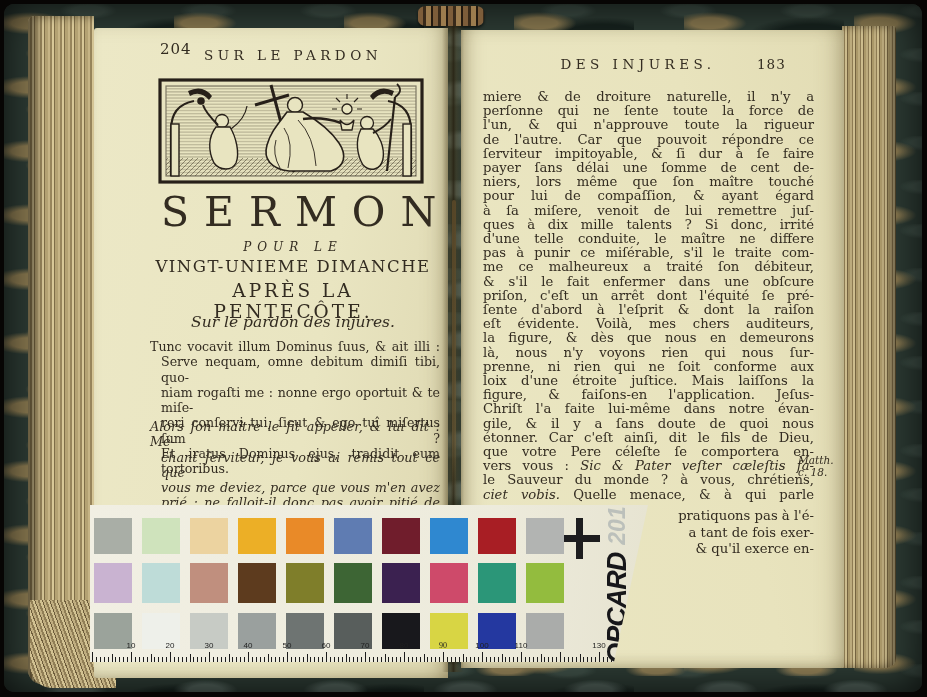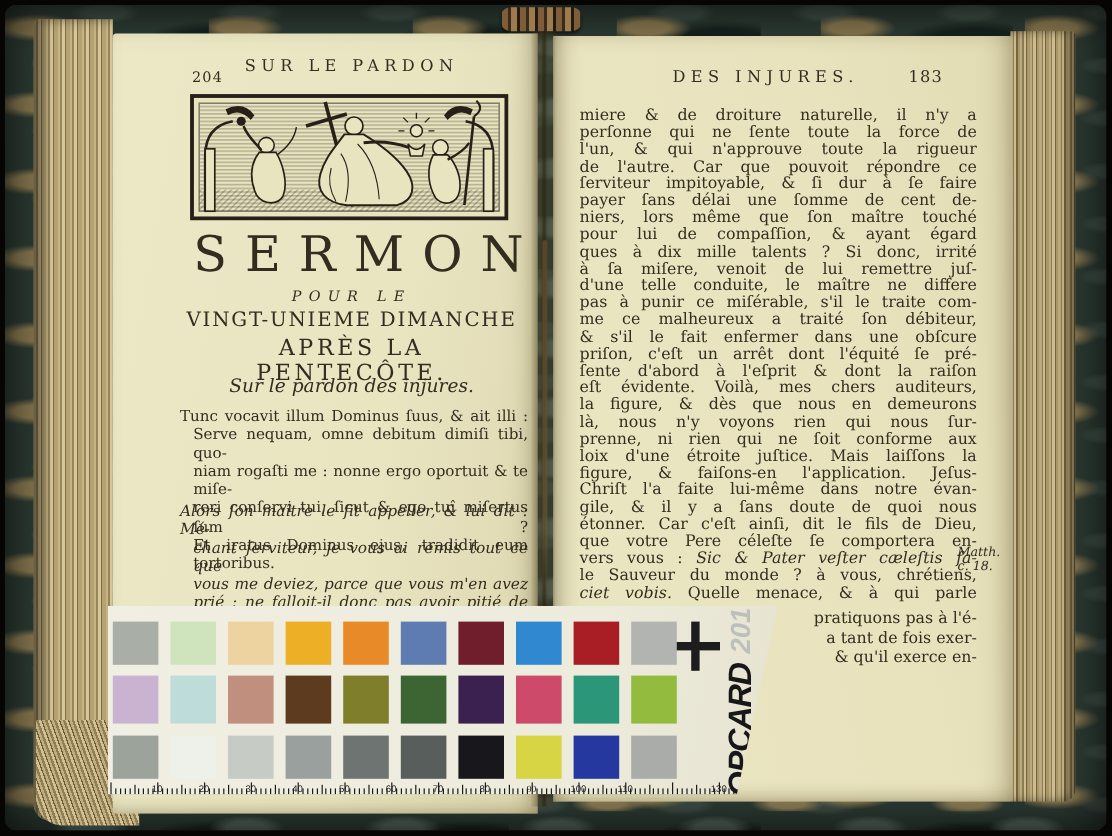--- a/index.html
+++ b/index.html
@@ -37,21 +37,21 @@
       box-shadow:inset -14px 0 22px -12px rgba(95,80,42,.55), inset 0 -10px 16px -10px rgba(95,80,42,.4);}
   .page-right{left:461px;top:30px;width:383px;height:638px;
       background:linear-gradient(260deg,#e2dcb4 0%,#e8e3bd 35%,#eae6c2 100%);
       border-radius:0 3px 3px 0;
       box-shadow:inset 14px 0 20px -12px rgba(95,80,42,.6), inset -16px 0 24px -14px rgba(95,80,42,.5), inset 0 -10px 16px -10px rgba(95,80,42,.4);}
   .gutter{position:absolute;left:442px;top:26px;width:22px;height:646px;
       background:linear-gradient(90deg,rgba(60,50,26,0) 0%,rgba(74,62,32,.5) 40%,rgba(44,36,18,.8) 52%,rgba(74,62,32,.45) 64%,rgba(60,50,26,0) 100%);}
   .ribbon{position:absolute;left:452px;top:200px;width:4px;height:300px;border-radius:2px;
       background:linear-gradient(180deg,rgba(90,72,40,.9),rgba(120,100,60,.55) 80%,rgba(120,100,60,0));}
   
-  .lp-head-num{position:absolute;left:66px;top:29px;font-size:12px;letter-spacing:1px;}
+  .lp-head-num{position:absolute;left:66px;top:12px;font-size:15px;letter-spacing:1px;}
   .lp-head-title{position:absolute;left:56px;right:12px;top:19px;text-align:center;
       font-size:13.5px;letter-spacing:4.5px;}
   .woodcut{position:absolute;left:64px;top:50px;width:266px;height:106px;}
   .lp-title{position:absolute;left:52px;right:10px;top:160px;text-align:center;
       font-size:41px;letter-spacing:15px;text-indent:15px;font-weight:500;}
   .lp-sub-small{position:absolute;left:56px;right:12px;top:212px;text-align:center;
       font-style:italic;font-size:12px;letter-spacing:6px;}
   .lp-sub1{position:absolute;left:56px;right:12px;top:229px;text-align:center;
       font-size:16.5px;letter-spacing:1.5px;}
   .lp-sub2{position:absolute;left:56px;right:12px;top:252px;text-align:center;
@@ -79,21 +79,21 @@
       clip-path:polygon(0 0,100% 0,calc(100% - 34px) 100%,0 100%);
       filter:drop-shadow(2px 5px 6px rgba(10,8,4,.45));
       font-family:"Liberation Sans","DejaVu Sans",sans-serif;}
   .patch{position:absolute;width:38px;}
   .cross-h{position:absolute;left:469px;top:30px;width:41px;height:6.5px;background:#1d1d1f;}
   .cross-v{position:absolute;left:486px;top:13px;width:6.5px;height:41px;background:#1d1d1f;}
   .qp-label{position:absolute;left:452px;top:58px;width:150px;height:44px;
       transform:rotate(-90deg);display:flex;align-items:center;gap:8px;justify-content:center;}
   .qp-black{font-weight:900;font-style:italic;font-size:27px;letter-spacing:-1px;color:#17171a;}
   .qp-num{font-weight:700;font-style:italic;font-size:23px;color:#bcc0bb;}
-  .ruler-num{position:absolute;top:136px;font-size:8px;color:#1f1f1f;transform:translateX(-50%);margin-top:12px;}
+  .ruler-num{position:absolute;top:136px;font-size:8px;color:#1f1f1f;transform:translateX(-50%);}
   .tick{position:absolute;bottom:0;width:1px;background:#1c1c1c;}
 </style>
 </head>
 <body>
 
 <div class="stage">
   <div class="cover"></div>
   <div class="edges edges-left"></div>
   <div class="edges edges-right"></div>
   <div class="edges edges-bottom-left"></div>
@@ -170,22 +170,22 @@
     <div class="rp-head-num">183</div>
     <div class="rp-lines" id="rp-lines">
         <div class="line">miere &amp; de droiture naturelle, il n'y a</div>
         <div class="line">perſonne qui ne ſente toute la force de</div>
         <div class="line">l'un, &amp; qui n'approuve toute la rigueur</div>
         <div class="line">de l'autre. Car que pouvoit répondre ce</div>
         <div class="line">ſerviteur impitoyable, &amp; ſi dur à ſe faire</div>
         <div class="line">payer ſans délai une ſomme de cent de-</div>
         <div class="line">niers, lors même que ſon maître touché</div>
         <div class="line">pour lui de compaſſion, &amp; ayant égard</div>
+        <div class="line">à ſa miſere, venoit de lui remettre juſ-</div>
         <div class="line">ques à dix mille talents ? Si donc, irrité</div>
-        <div class="line">à ſa miſere, venoit de lui remettre juſ-</div>
         <div class="line">d'une telle conduite, le maître ne differe</div>
         <div class="line">pas à punir ce miſérable, s'il le traite com-</div>
         <div class="line">me ce malheureux a traité ſon débiteur,</div>
         <div class="line">&amp; s'il le fait enfermer dans une obſcure</div>
         <div class="line">priſon, c'eſt un arrêt dont l'équité ſe pré-</div>
         <div class="line">ſente d'abord à l'eſprit &amp; dont la raiſon</div>
         <div class="line">eſt évidente. Voilà, mes chers auditeurs,</div>
         <div class="line">la figure, &amp; dès que nous en demeurons</div>
         <div class="line">là, nous n'y voyons rien qui nous ſur-</div>
         <div class="line">prenne, ni rien qui ne ſoit conforme aux</div>

